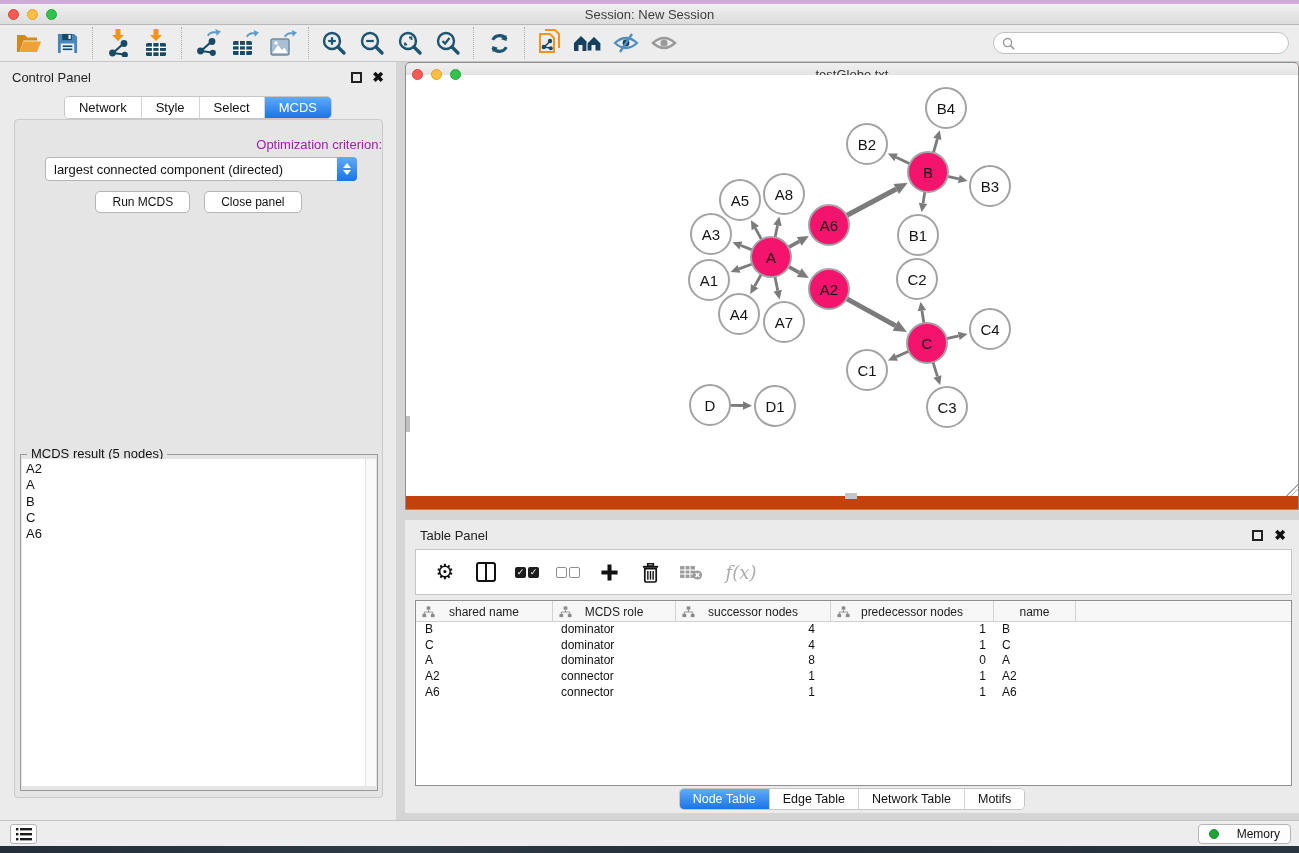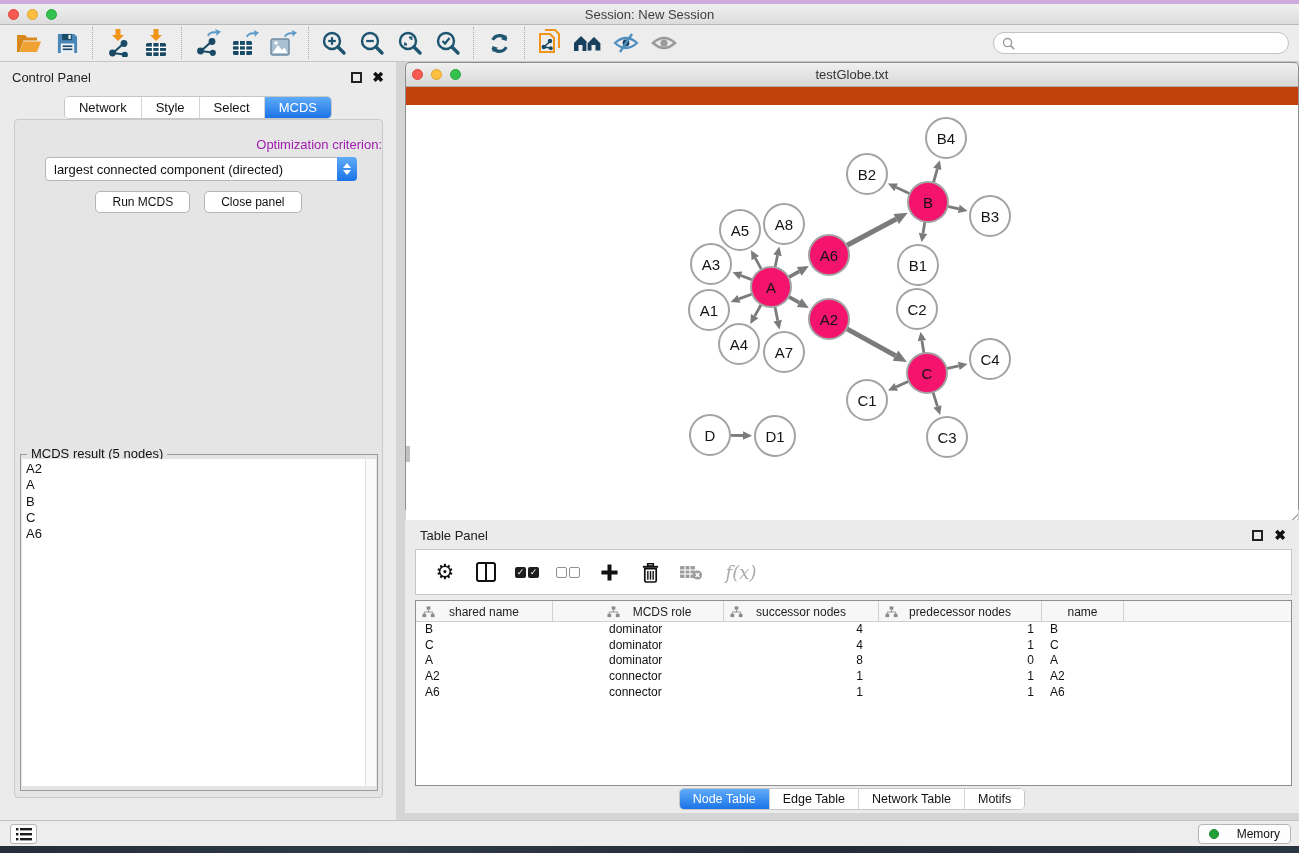--- a/index.html
+++ b/index.html
@@ -57,21 +57,21 @@
                border-right:1px solid #D8D8D8;overflow:hidden;padding-top:2px;}
   .result-list .list-item{font-size:13px;line-height:16.3px;padding-left:4px;color:#111;}
   .result-scroll{position:absolute;right:1px;top:4px;width:11px;height:327px;background:#FAFAFA;border-left:1px solid #E2E2E2;}
   
   .net-window{position:absolute;left:405px;top:62px;width:894px;height:448px;
               border:1px solid #8E8E8E;border-radius:5px 5px 0 0;background:#c2410c;}
   .net-titlebar{position:absolute;left:0;top:0;width:100%;height:24px;border-radius:4px 4px 0 0;
                 background:linear-gradient(#F0F0F0,#D8D8D8);border-bottom:1px solid #AFAFAF;
                 display:flex;align-items:center;}
   .net-title{position:absolute;left:0;right:0;text-align:center;font-size:13px;color:#333;}
-  .net-canvas{position:absolute;left:0;top:42px;width:892px;height:421px;background:#fff;}
+  .net-canvas{position:absolute;left:0;top:12px;width:892px;height:421px;background:#fff;}
   .vscroll-thumb{position:absolute;left:0;top:341px;width:4px;height:16px;background:#C0C0C0;}
   .hscroll-thumb{position:absolute;left:439px;bottom:-3px;width:12px;height:6px;background:#C4C4C4;}
   .resize-grip{position:absolute;right:0;bottom:0;width:12px;height:12px;
      background:linear-gradient(135deg,transparent 50%,#AAA 50%,#AAA 55%,transparent 55%,transparent 70%,#AAA 70%,#AAA 75%,transparent 75%);}
   
   .table-panel{position:absolute;left:405px;top:520px;width:894px;height:293px;background:#EBEBEB;}
   .tp-toolbar{position:absolute;left:10px;top:29px;width:877px;height:46px;background:#fff;
               border:1px solid #C6C6C6;display:flex;align-items:center;gap:15px;padding-left:16px;}
   .tp-icon{width:26px;height:26px;display:flex;align-items:center;justify-content:center;}
   .gear-char{font-size:21px;color:#111;font-family:"DejaVu Sans",sans-serif;line-height:1;}
@@ -82,21 +82,21 @@
   .fx-label{font-size:18px;color:#ABABAB;font-family:"DejaVu Serif",serif;font-style:italic;}
   .node-table{position:absolute;left:10px;top:80px;width:877px;height:186px;background:#fff;
               border:1px solid #8F8F8F;overflow:hidden;}
   .nt-header{display:flex;height:21px;background:#F7F7F7;border-bottom:1px solid #CFCFCF;}
   .th{position:relative;height:21px;border-right:1px solid #D2D2D2;display:flex;
       align-items:center;justify-content:center;font-size:12px;color:#222;}
   .th .hier{position:absolute;left:6px;top:5px;}
   .th.filler{flex:1;border-right:none;}
   .nt-row{display:flex;height:15.7px;align-items:center;}
   .td{font-size:12px;color:#111;height:15.7px;line-height:15.7px;white-space:nowrap;overflow:hidden;}
-  .c0{width:137px;} .c1{width:123px;margin-left:48px;} .c2{width:155px;} .c3{width:163px;} .c4{width:82px;}
+  .c0{width:137px;} .c1{width:123px;} .c2{width:155px;} .c3{width:163px;} .c4{width:82px;}
   .td.c0{padding-left:9px;} .td.c1{padding-left:8px;}
   .td.c2{text-align:right;padding-right:16px;} .td.c3{text-align:right;padding-right:8px;}
   .td.c4{padding-left:8px;}
   .tp-tabs{position:absolute;left:0;top:268px;width:100%;display:flex;justify-content:center;}
   .tp-tabs .tabs-row .tab{padding:3px 13px;font-size:12.5px;}
   
   .statusbar{position:absolute;left:0;top:820px;width:1299px;height:26px;background:#EDEDED;
              border-top:1px solid #C2C2C2;}
   .list-btn{position:absolute;left:10px;top:3px;width:27px;height:20px;background:#FDFDFD;
             border:1px solid #B5B5B5;border-radius:3px;display:flex;align-items:center;justify-content:center;}

